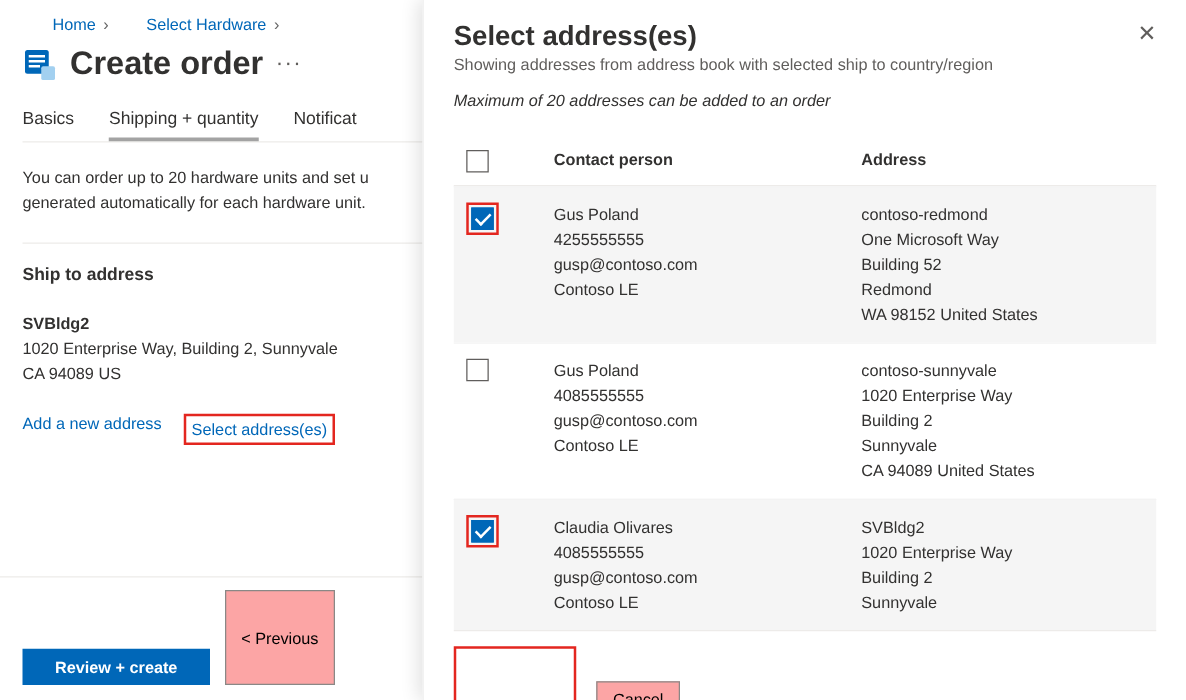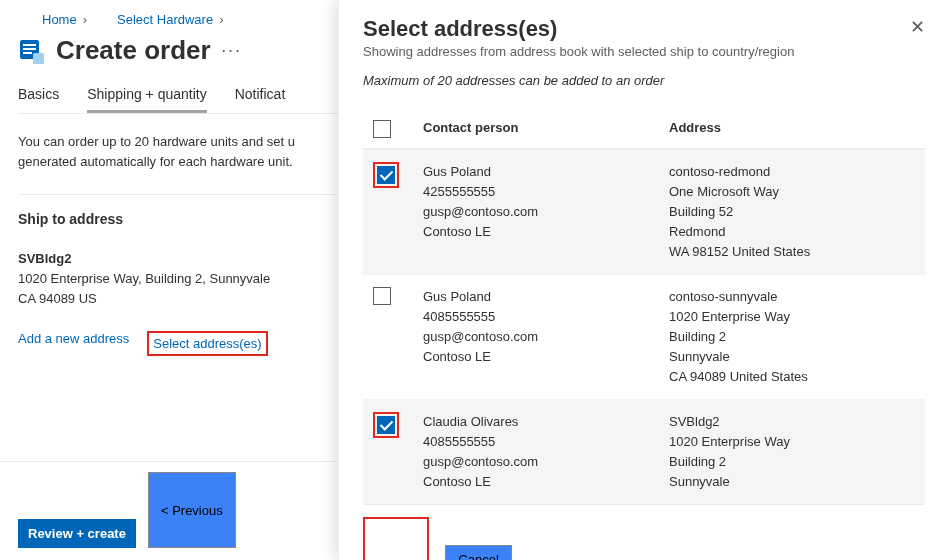--- a/index.html
+++ b/index.html
@@ -70,28 +70,28 @@
       border-top: 1px solid #edebe9;
       padding: 10px 18px 12px 18px;
       display: flex;
       gap: 12px;
       background:#fff;
     }
     .btn-primary {
       background: #0067b8;
       color: #fff;
       border: none;
-      padding: 7px 10px;
+      padding: 7px 26px;
       font-size: 13px;
       font-weight: 600;
       cursor: pointer;
       margin-top: 47px;
     }
     .btn-secondary {
-      background: #3b82f6;
+      background: #fca5a5;
       border: 1px solid #8a8886;
       padding: 6px 12px;
       font-size: 13px;
       cursor: pointer;
     }
     
     .panel {
       position: absolute;
       top: 0; right: 0;
       width: 611px; height: 560px;
@@ -106,20 +106,21 @@
     .panel-title { font-size: 22px; font-weight: 600; margin-bottom: 2px; }
     .panel-sub { color: #605e5c; font-size: 13px; margin-bottom: 14px; }
     .panel-note { font-size: 13px; margin-bottom: 20px; font-style: italic; }
     .close-x { font-size: 18px; color: #605e5c; cursor: pointer; background:none; border:none; font-family: inherit; }
     .table { width: 100%; }
     .thead, .row {
       display: grid;
       grid-template-columns: 50px 1fr 1fr;
       align-items: start;
       padding: 12px 10px;
+      gap: 20px;
     }
     .thead { font-weight: 600; border-bottom: 1px solid #edebe9; padding-bottom: 10px; }
     .row { border-top: 1px solid #f3f3f3; }
     .row.shaded { background: #f5f5f5; }
     .cell { font-size: 13px; line-height: 20px; color: #323130; }
     .chk { width: 18px; height: 18px; border: 1px solid #605e5c; background: #fff; display:inline-block; cursor:pointer; }
     .chk.checked { background: #0067b8; border-color: #0067b8; position: relative; }
     .chk.checked::after {
       content: ""; position: absolute; left: 5px; top: 1px;
       width: 5px; height: 10px; border: solid #fff; border-width: 0 2px 2px 0;

